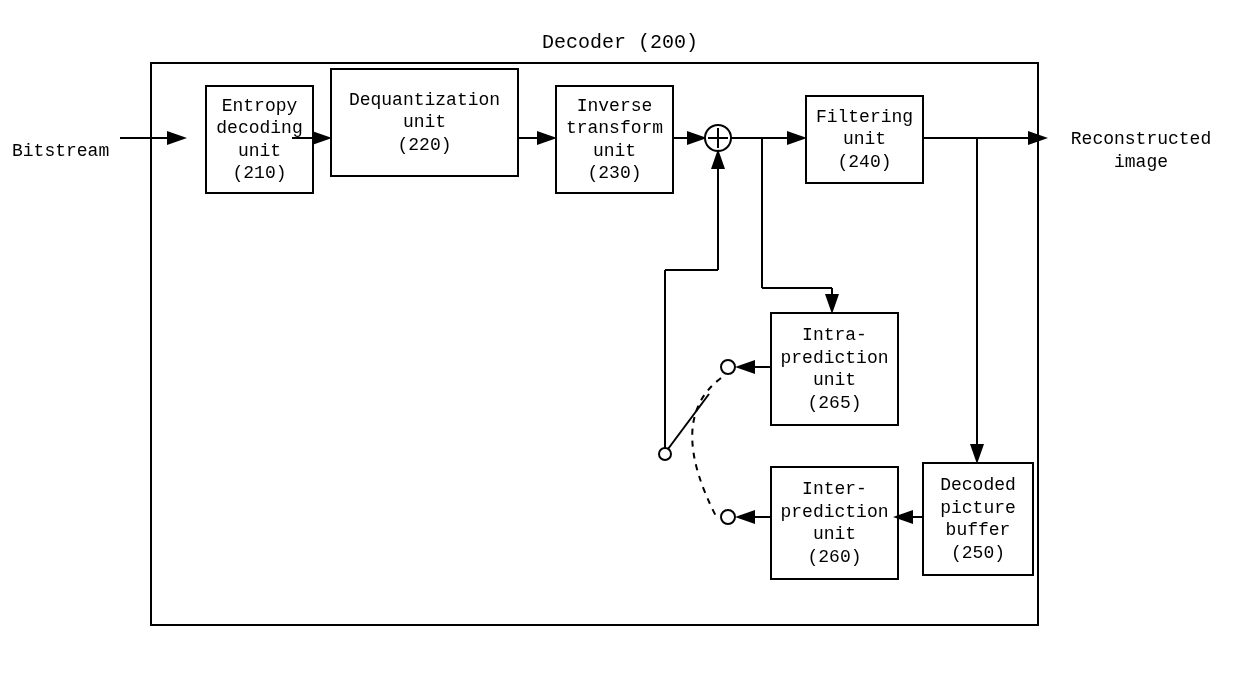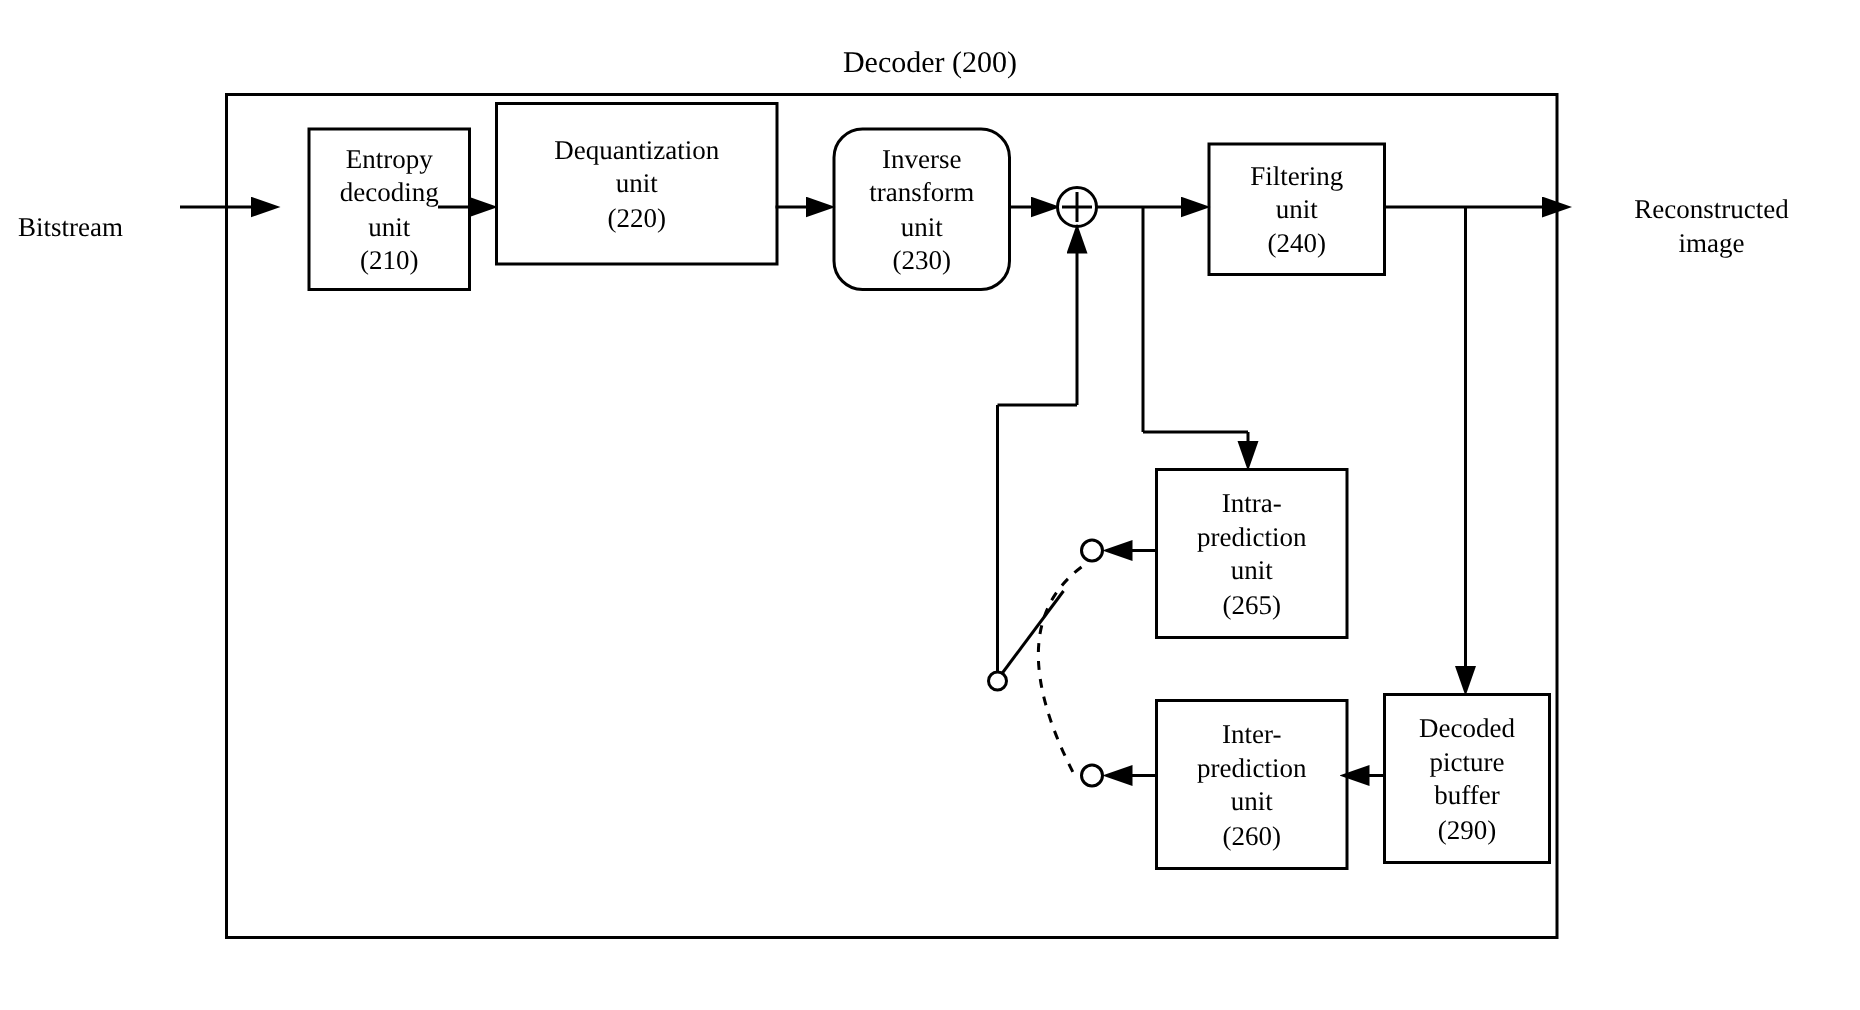--- a/index.html
+++ b/index.html
@@ -7,21 +7,20 @@
     padding: 0;
     background: #ffffff;
     font-family: "Courier New", monospace;
     font-size: 18px;
     color: #000000;
   }
   .canvas {
     position: relative;
     width: 1140px;
     height: 673px;
-    font-family: Liberation Serif, serif;
   }
   .box {
     position: absolute;
     border: 2px solid #000;
     text-align: center;
     display: flex;
     align-items: center;
     justify-content: center;
     background: #fff;
     line-height: 1.25;
@@ -43,40 +42,40 @@
 
   <div class="box" style="left:150px; top:62px; width:885px; height:560px; background:transparent;"></div>
 
   <div class="box" style="left:185px; top:85px; width:105px; height:105px;margin-left:20px;">Entropy
 decoding
 unit
 (210)</div>
   <div class="box" style="left:330px; top:68px; width:185px; height:105px;">Dequantization
 unit
 (220)</div>
-  <div class="box" style="left:555px; top:85px; width:115px; height:105px;border-radius:20px;">Inverse
+  <div class="box" style="left:555px; top:85px; width:115px; height:105px;">Inverse
 transform
 unit
 (230)</div>
   <div class="box" style="left:805px; top:95px; width:115px; height:85px;">Filtering
 unit
 (240)</div>
 
   <div class="box" style="left:770px; top:312px; width:125px; height:110px;">Intra-
 prediction
 unit
 (265)</div>
   <div class="box" style="left:770px; top:466px; width:125px; height:110px;">Inter-
 prediction
 unit
 (260)</div>
   <div class="box" style="left:922px; top:462px; width:108px; height:110px;">Decoded
 picture
 buffer
-(290)</div>
+(250)</div>
 
   <div class="label" style="left:12px; top:140px;text-align:center;">Bitstream</div>
   <div class="label" style="left:1046px; top:128px; width:190px;">Reconstructed
 image</div>
 
   <svg width="1240" height="673" style="position:absolute; left:0; top:0;">
     <defs>
       <marker id="ah" markerWidth="10" markerHeight="10" refX="8" refY="3.5" orient="auto">
         <polygon points="0 0, 10 3.5, 0 7" fill="#000"></polygon>
       </marker>

